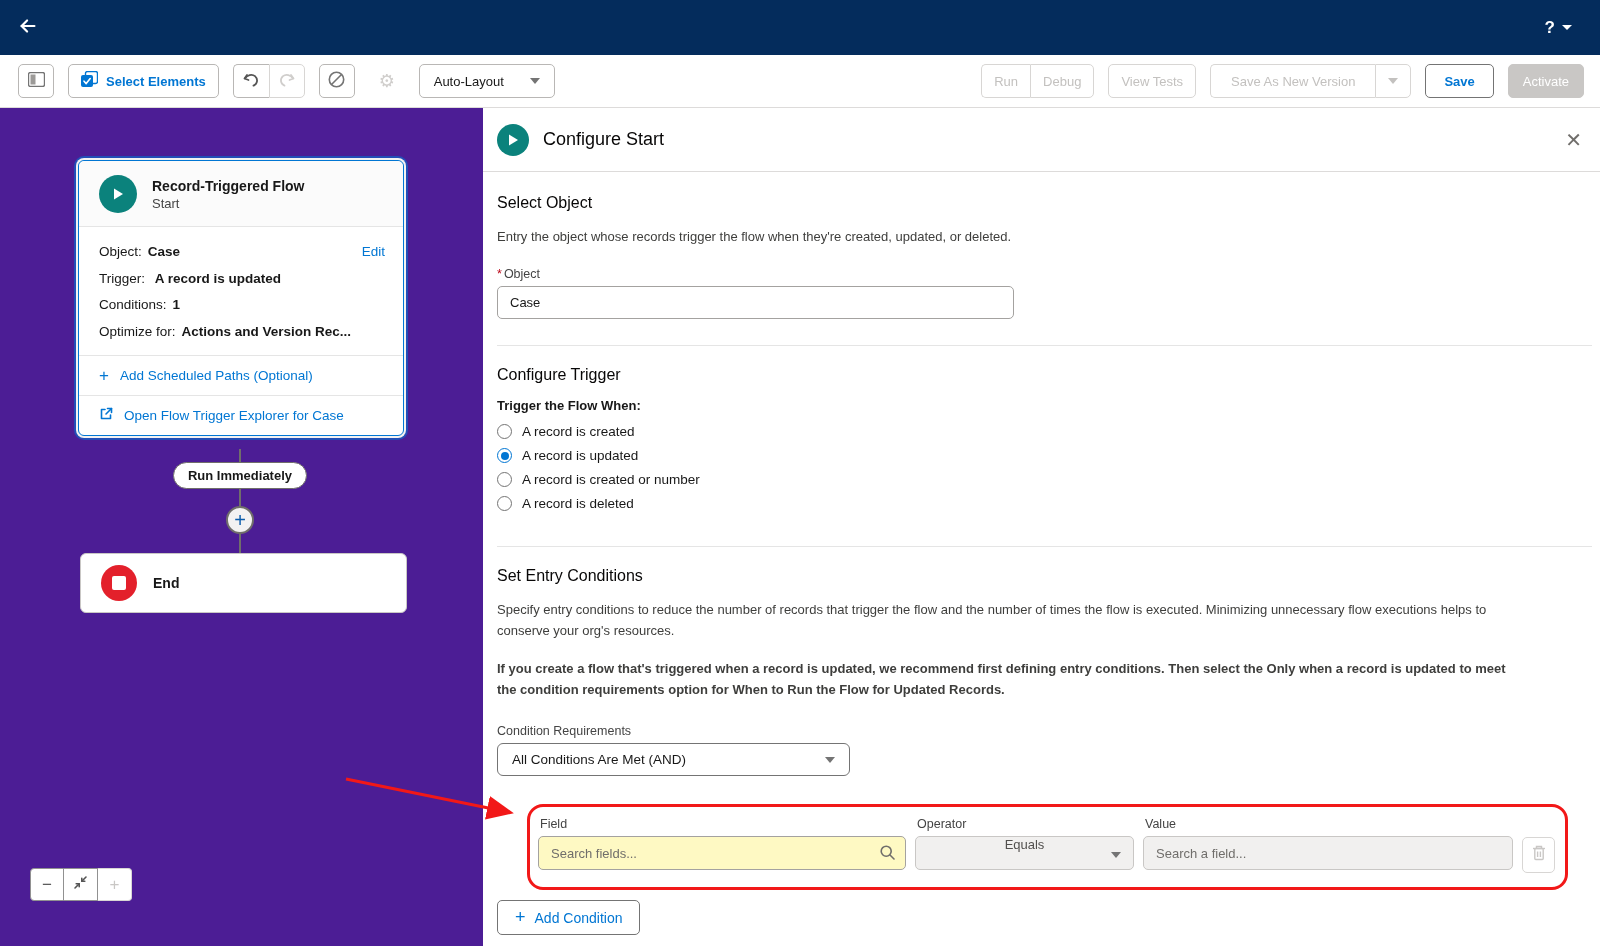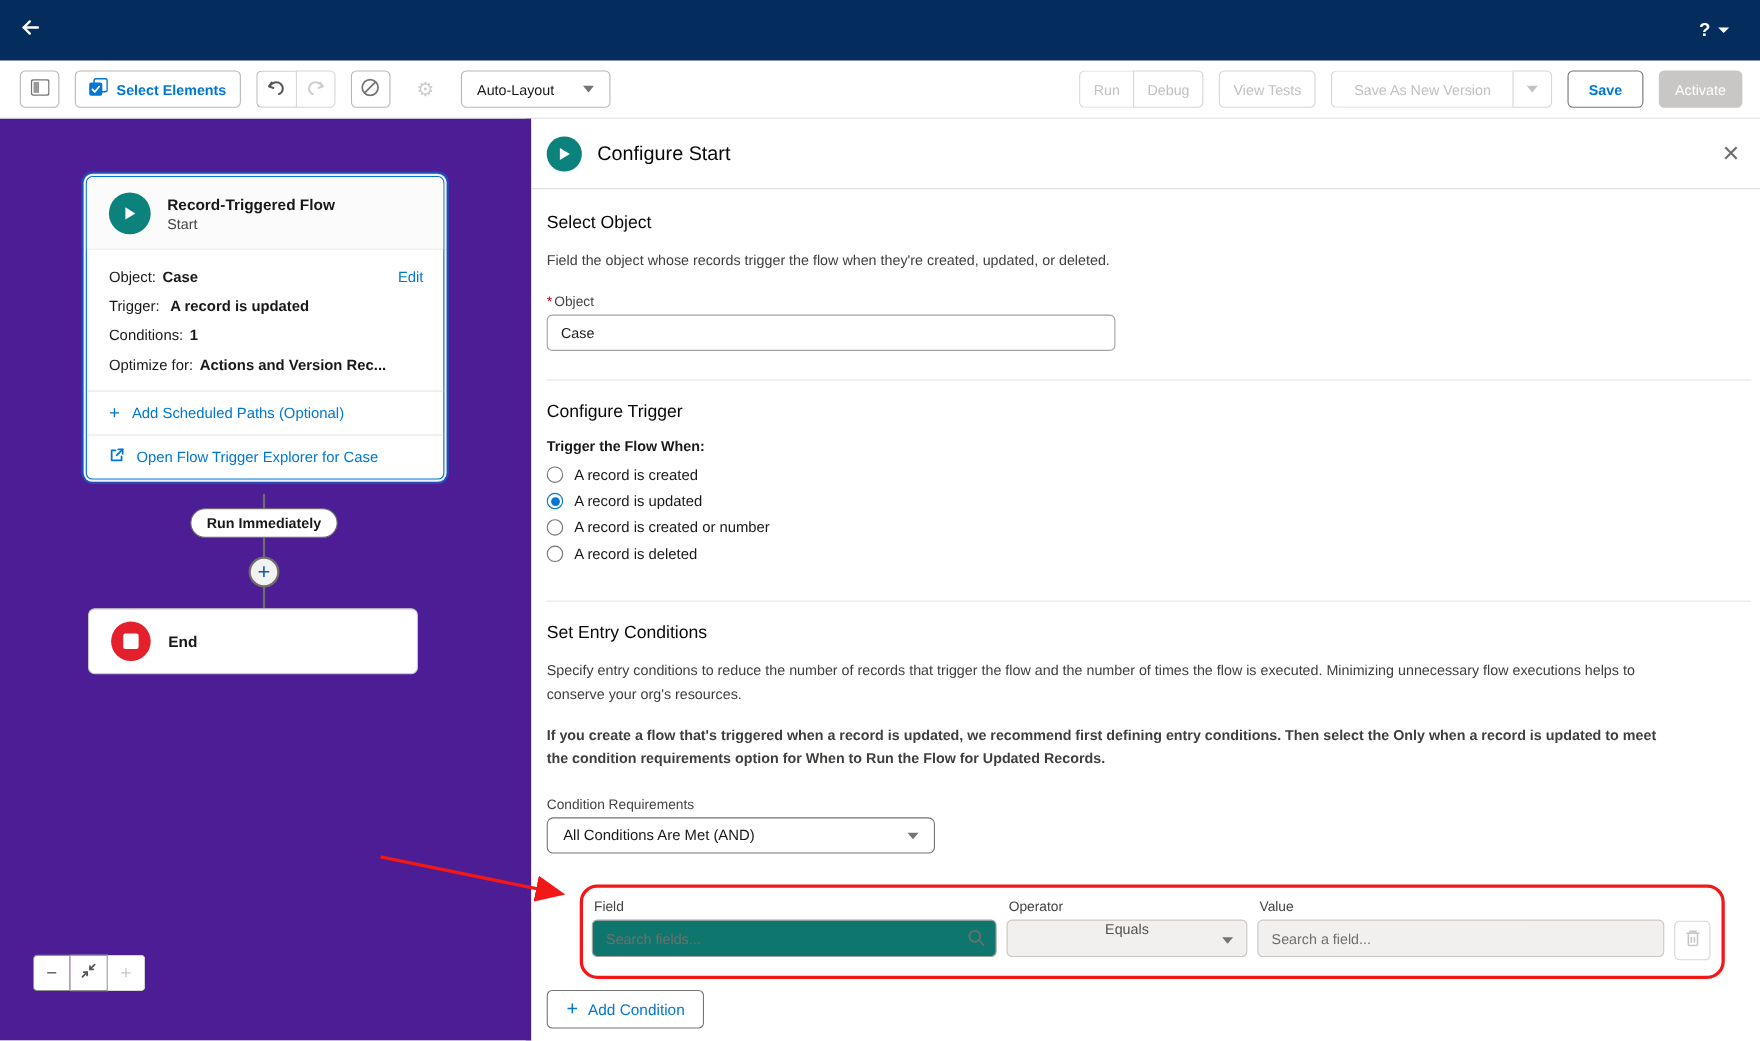--- a/index.html
+++ b/index.html
@@ -52,21 +52,21 @@
   .sb-row .val { font-weight:700; }
   .sb-row .edit { margin-left:auto; color:#0176d3; cursor:pointer; }
   .card-link-row { display:flex; align-items:center; gap:11px; padding:11px 18px 11px 20px; border-top:1px solid #e5e5e5; color:#0176d3; font-size:13.5px; cursor:pointer; }
   .card-link-row .plus-glyph { font-size:17px; line-height:1; }
   .card-link-row svg { width:14px; height:14px; }
 
   
   .connector { position:absolute; left:240px; top:341px; width:2px; height:104px; background:#706e6b; transform:translateX(-1px); }
   .run-pill { position:absolute; left:240px; top:354px; transform:translateX(-50%); background:#fff; border:1px solid #706e6b; border-radius:14px; padding:5px 14px; font-size:13px; font-weight:700; color:#181818; white-space:nowrap; }
   .plus-node { position:absolute; left:240px; top:412px; transform:translate(-50%,-50%); width:28px; height:28px; border-radius:50%; background:#f3f2f2; border:2px solid #706e6b; color:#0b5cab; font-size:20px; display:flex; align-items:center; justify-content:center; cursor:pointer; }
-  .end-card { position:absolute; left:80px; top:445px; width:300px; height:60px; background:#fff; border:1px solid #c9c7c5; border-radius:6px; display:flex; align-items:center; gap:16px; padding:0 20px; }
+  .end-card { position:absolute; left:80px; top:445px; width:327px; height:60px; background:#fff; border:1px solid #c9c7c5; border-radius:6px; display:flex; align-items:center; gap:16px; padding:0 20px; }
   .end-circle { width:36px; height:36px; border-radius:50%; background:#e3202b; display:flex; align-items:center; justify-content:center; }
   .end-circle .sq { width:14px; height:14px; background:#fff; border-radius:2px; }
   .end-label { font-size:14px; font-weight:700; color:#181818; }
 
   
   .zoom-ctrl { position:absolute; left:30px; top:760px; display:flex; }
   .zoom-btn { width:34px; height:33px; background:#fff; border:1px solid #919191; display:flex; align-items:center; justify-content:center; font-size:17px; color:#555; cursor:pointer; }
   .zoom-btn:first-child { border-radius:4px 0 0 4px; }
   .zoom-btn + .zoom-btn { border-left:none; }
   .zoom-btn:last-child { border-radius:0 4px 4px 0; }
@@ -91,21 +91,21 @@
   .radio { width:15px; height:15px; border-radius:50%; border:1px solid #747474; background:#fff; flex-shrink:0; position:relative; }
   .radio.sel { border-color:#0176d3; }
   .radio.sel::after { content:""; position:absolute; inset:2.5px; border-radius:50%; background:#0176d3; }
   .select-box { width:353px; height:33px; border:1px solid #747474; border-radius:6px; background:#fff; display:flex; align-items:center; padding:0 14px; font-size:13.5px; color:#181818; cursor:pointer; margin-top:5px; }
   .select-box .caret-down { margin-left:auto; }
 
   .cond-highlight { margin:28px 24px 0 30px; border:3px solid #f21818; border-radius:16px; padding:8px 10px 14px 8px; display:flex; gap:9px; }
   .cond-col { display:flex; flex-direction:column; }
   .cond-lab { font-size:12.5px; color:#444; margin:2px 0 5px 2px; }
   .cond-input-wrap { position:relative; }
-  .cond-input { height:34px; border:1px solid #a4a2a0; border-radius:5px; background:#0f766e; font-size:13px; color:#181818; padding:0 34px 0 12px; font-family:"Liberation Sans",sans-serif; }
+  .cond-input { height:34px; border:1px solid #a4a2a0; border-radius:5px; background:#fef9c3; font-size:13px; color:#181818; padding:0 34px 0 12px; font-family:"Liberation Sans",sans-serif; }
   .cond-input::placeholder, .text-input::placeholder { color:#706e6b; opacity:1; }
   .cond-input.w-field { width:368px; }
   .search-ico { position:absolute; right:11px; top:9px; width:15px; height:15px; }
   .cond-select { width:219px; height:34px; border:1px solid #c9c7c5; border-radius:5px; background:#f1f0ef; display:flex; align-items:center; padding:0 12px; font-size:13px; color:#52504e;flex-direction:column; }
   .cond-select .caret-down { margin-left:auto; }
   .cond-input.w-value { width:370px; background:#f1f0ef; border-color:#c9c7c5; }
   .trash-btn { width:33px; height:36px; border:1px solid #d8d6d4; border-radius:5px; background:#fff; display:flex; align-items:center; justify-content:center; margin-top:22px; cursor:default; }
   .trash-btn svg { width:14px; height:16px; }
   .add-cond-btn { margin:10px 0 0; height:35px; border:1px solid #747474; border-radius:5px; background:#fff; display:inline-flex; align-items:center; gap:9px; padding:0 17px; font-size:14px; color:#0176d3; cursor:pointer; font-family:"Liberation Sans",sans-serif; }
   .add-cond-btn .plus-glyph { font-size:18px; }
@@ -278,21 +278,21 @@
           </svg>
       </span>
       <span class="panel-title">Configure Start</span>
       <span class="panel-close">✕</span>
     </div>
 
     <div class="panel-body">
 
       <div class="section" style="padding-top:22px;">
         <div class="sec-h">Select Object</div>
-        <div class="sec-p">Field the object whose records trigger the flow when they're created, updated, or deleted.</div>
+        <div class="sec-p">Entry the object whose records trigger the flow when they're created, updated, or deleted.</div>
         <div class="field-label"><span class="req-star">*</span><span>Object</span></div>
         <input class="text-input" value="Case" style="">
       </div>
 
       <div class="section">
         <div class="sec-h">Configure Trigger</div>
         <div class="bold-lab">Trigger the Flow When:</div>
         <div class="radio-row">
           <span class="radio"></span>
           <span>A record is created</span>

